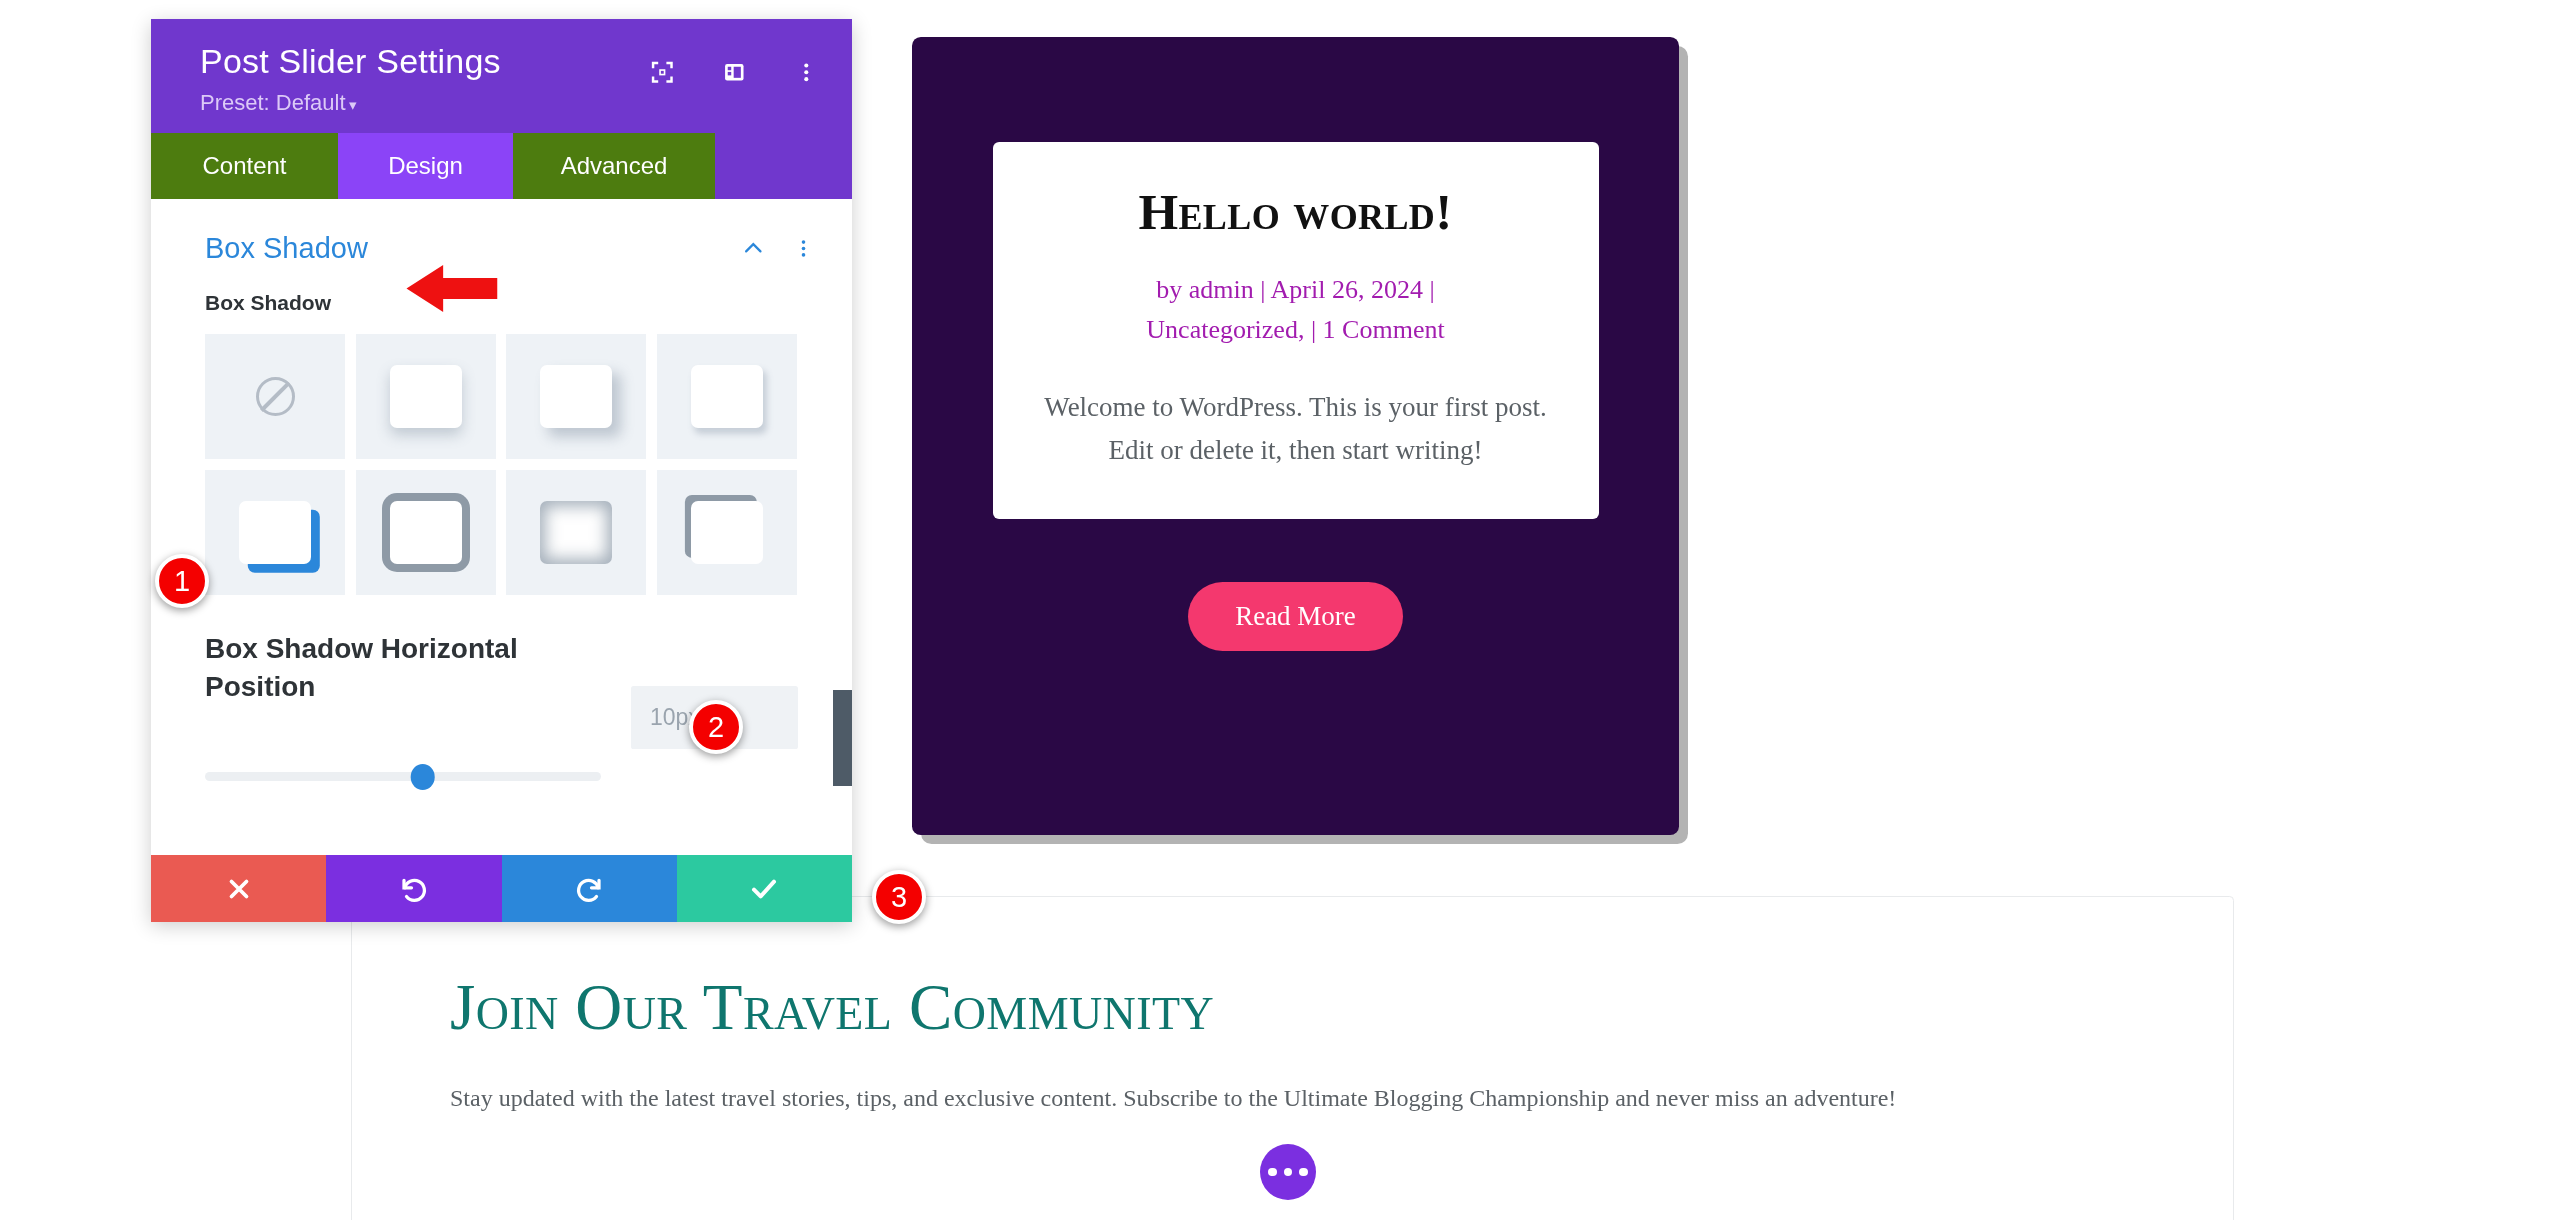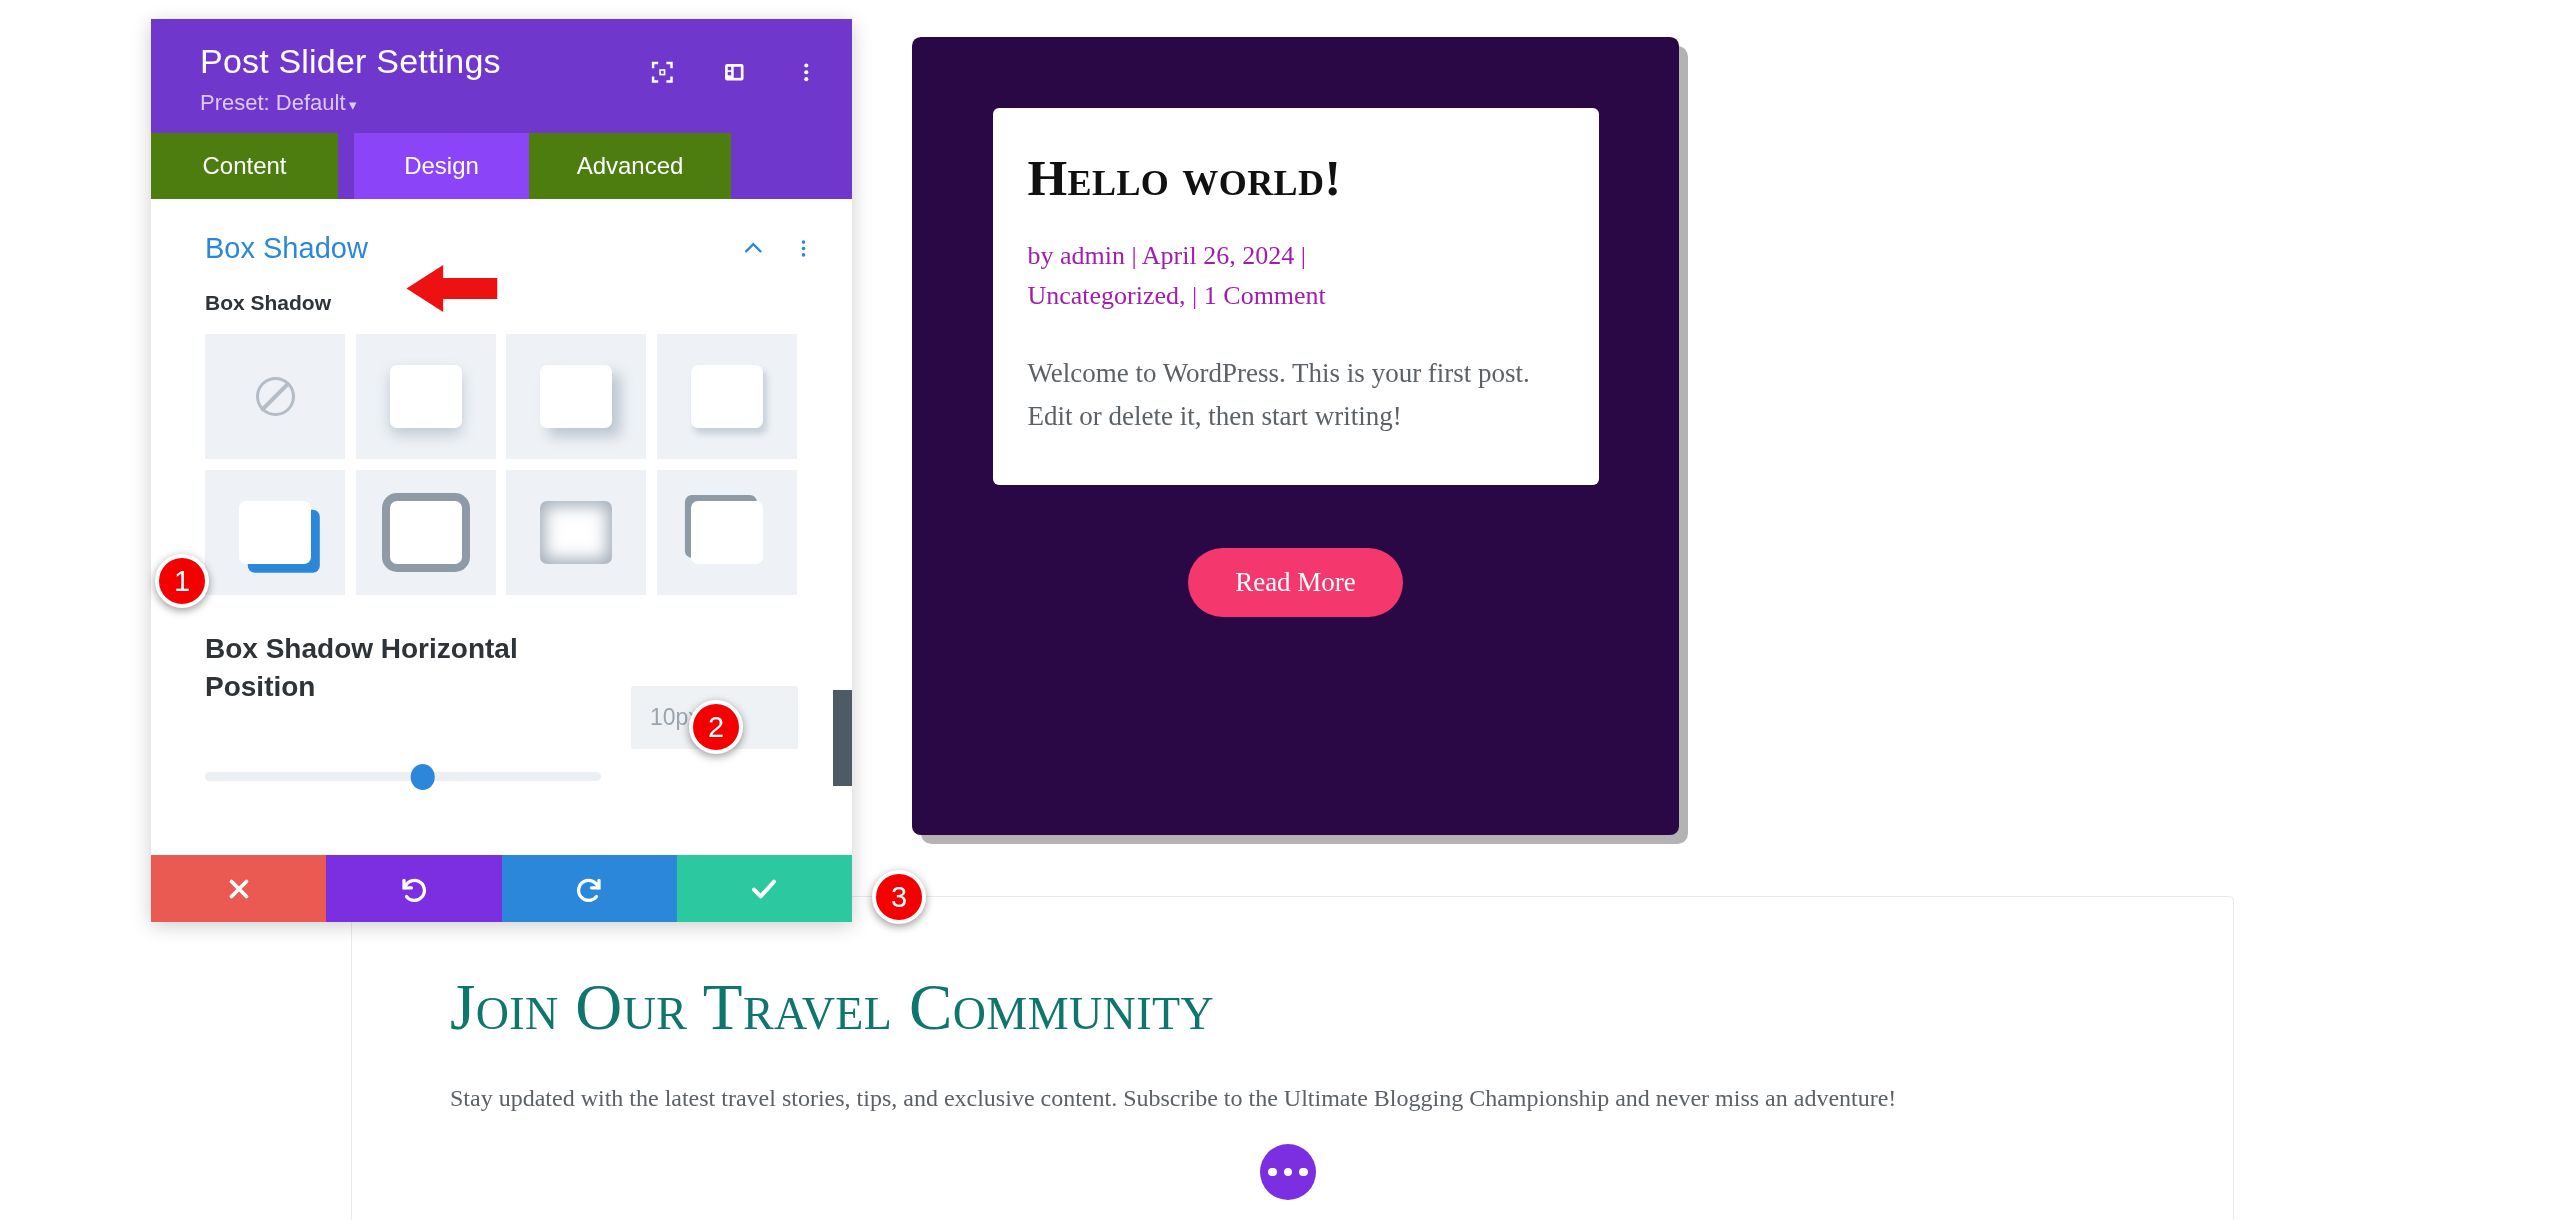--- a/index.html
+++ b/index.html
@@ -42,21 +42,21 @@
   
   .tabs { display:flex; background:#7037cd; flex:none; }
   .tab {
     flex: 0 0 auto; padding: 19px 0; text-align:center;
     color:#fff; font-size: 24px; cursor:pointer;
     background:#4d7c0f;
   }
   .tab:nth-child(1){ width: 187px; }
   .tab:nth-child(2){ width: 175px; }
   .tab:nth-child(3){ width: 202px; }
-  .tab.active { background:#8b44f7;margin-left:16px; }
+  .tab.active { background:#8b44f7; }
 
   
   .panel-body {
     flex: 1; background:#fff; position:relative; overflow:hidden;
     padding: 0;
   }
   .section-head {
     display:flex; align-items:center;
     padding: 33px 37px 0 54px;
     position: relative;
@@ -152,22 +152,22 @@
     background: #b3b3b3; border-radius: 10.5px;
   }
   .slider-module {
     position:absolute; left: 912px; top: 37px;
     width: 767px; height: 798px;
     background:#2a0845; border-radius: 8.8px;
     display:flex; flex-direction:column; align-items:center;
     overflow:hidden;
   }
   .post-card {
-    margin-top: 71px; width: 606px; background:#fff;
-    border-radius: 6.1px; padding: 42px 35px 47px 35px; 
+    margin-top: 105px; width: 606px; background:#fff;
+    border-radius: 6.1px; padding: 42px 35px 47px 35px; text-align:center;
   }
   .post-title {
     font-family: "Liberation Serif", serif;
     font-size: 51px; font-weight:700; color:#111;
     font-variant: small-caps; letter-spacing: 0.4px; line-height:1.1;
   }
   .post-meta {
     margin-top: 30px; font-family:"Liberation Serif", serif;
     font-size: 26px; color:#a21caf; line-height:1.55;
   }

